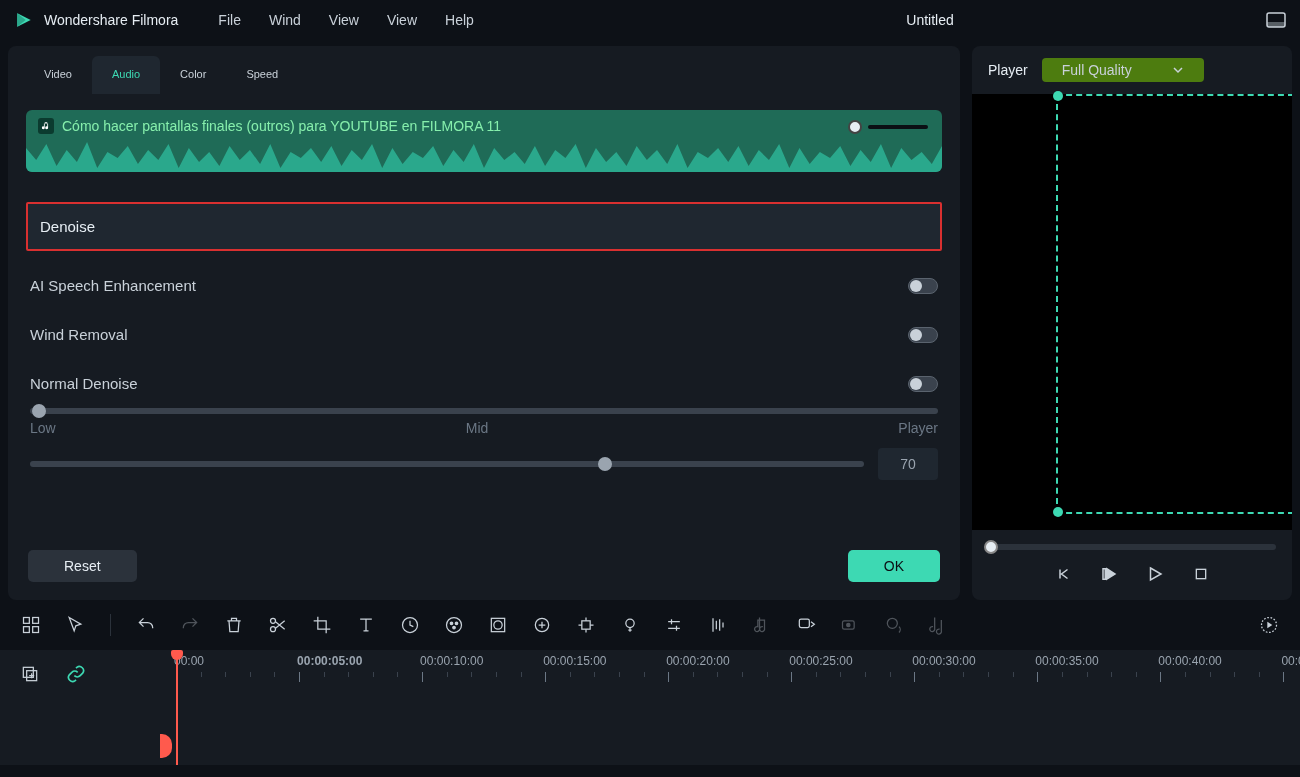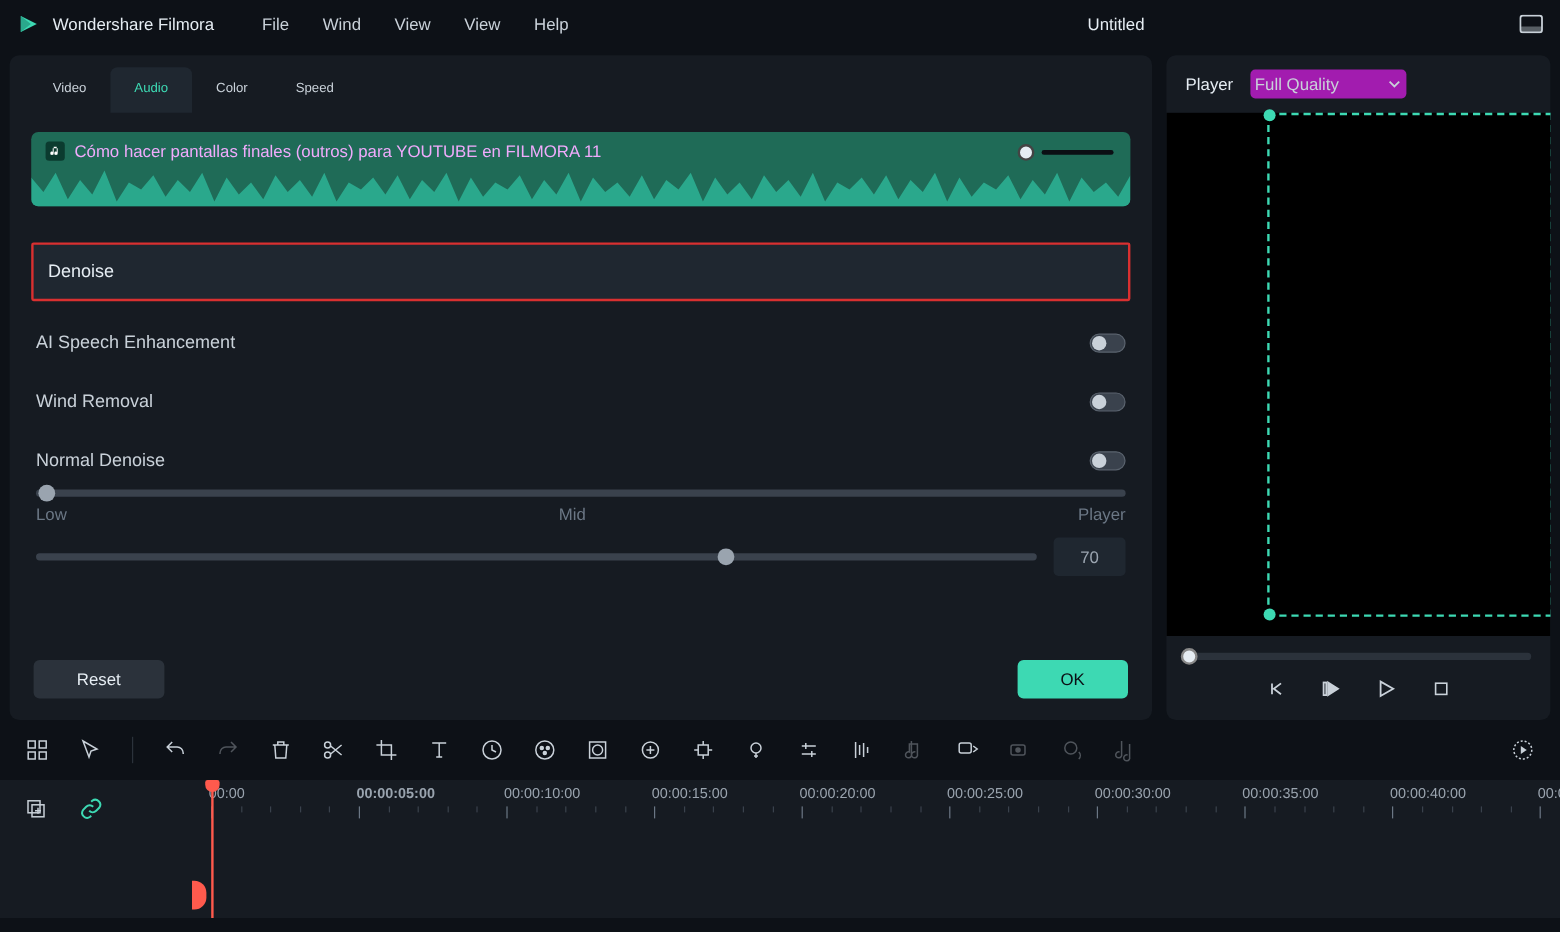--- a/index.html
+++ b/index.html
@@ -38,21 +38,21 @@
 .tab { padding: 12px 20px 14px; font-size: 11px; color: #c9d1d9; cursor: pointer; border-radius: 6px 6px 0 0;}
 .tab.active { color: #3dd9b3; background: #1f2730; }
 
 
 .audio-clip {
   margin: 16px 18px 10px; position: relative;
   background: #1f6b57; border-radius: 6px; height: 62px;
   overflow: hidden;
 }
 .clip-label-row { display:flex; align-items:center; gap:8px; padding: 8px 12px 0; position:relative; z-index:2;}
-.clip-label { color: #f0abfc; font-size: 14px; }
+.clip-label { color: #86efac; font-size: 14px; }
 .music-icon { width:16px; height:16px; background:#0b3b2f; border-radius:3px; display:flex;align-items:center;justify-content:center;}
 .clip-scrub { position:absolute; right:14px; top:10px; display:flex; align-items:center; gap:6px; z-index:3;}
 .clip-scrub .knob { width:14px;height:14px;border-radius:50%;background:#e6edf3; border:2px solid #444; }
 .clip-scrub .line { width:60px; height:4px; background:#0b0f14; border-radius:2px; }
 .waveform { position:absolute; left:0; right:0; bottom:0; height:34px; z-index:1;}
 .waveform svg { width:100%; height:100%; display:block; }
 
 
 .section-header {
   margin: 20px 18px 0; padding: 14px 12px;
@@ -80,21 +80,21 @@
 
 
 .panel-footer { margin-top:auto; display:flex; justify-content:space-between; padding: 16px 20px 18px; }
 .btn { padding:8px 36px; border-radius:5px; font-size:14px; cursor:pointer; border:none; }
 .btn-reset { background:#2b323b; color:#e6edf3; }
 .btn-ok { background:#3dd9b3; color:#0b0f14; }
 
 
 .player-header { display:flex; align-items:center; gap:14px; padding: 12px 16px; }
 .player-title { font-size:14px; color:#e6edf3; }
-.quality-dd { display:flex; align-items:center; gap:40px; font-size:14px; color:#c9d1d9; cursor:pointer; background:#a21caf; padding:4px 4px; border-radius:4px;text-align:center;}
+.quality-dd { display:flex; align-items:center; gap:40px; font-size:14px; color:#c9d1d9; cursor:pointer; background:#4d7c0f; padding:4px 20px; border-radius:4px;text-align:center;}
 .preview-area { flex:1; background:#000; position:relative; margin:0; }
 .dash-rect { position:absolute; left:84px; top:0; right:-2px; bottom:16px; border:2px dashed #3dd9b3; }
 .dash-rect::before, .dash-rect::after {
   content:""; position:absolute; width:10px; height:10px; background:#3dd9b3; border-radius:50%;
 }
 .dash-rect::before { left:-5px; top:-5px; }
 .dash-rect::after { left:-5px; bottom:-5px; }
 .player-scrub { padding: 14px 16px 6px; }
 .player-scrub .slider-track { background:#2b323b; }
 .player-scrub .slider-knob { background:#e6edf3; border:2px solid #888; left:1%;}

